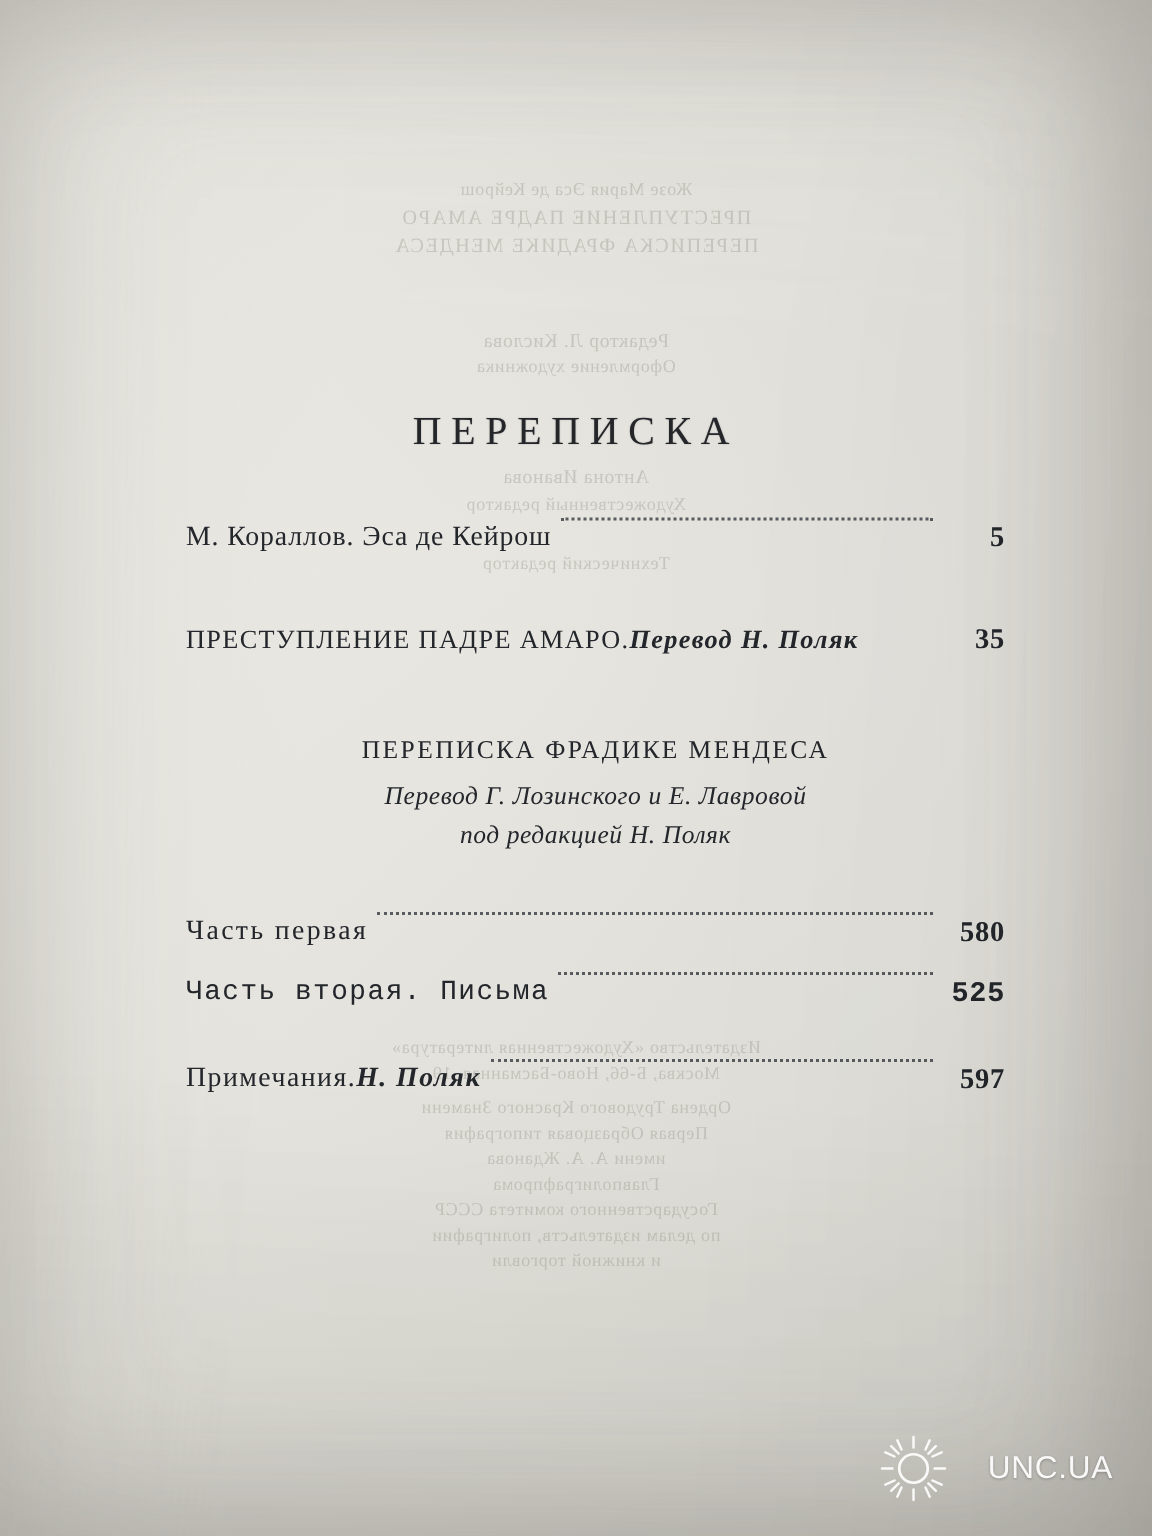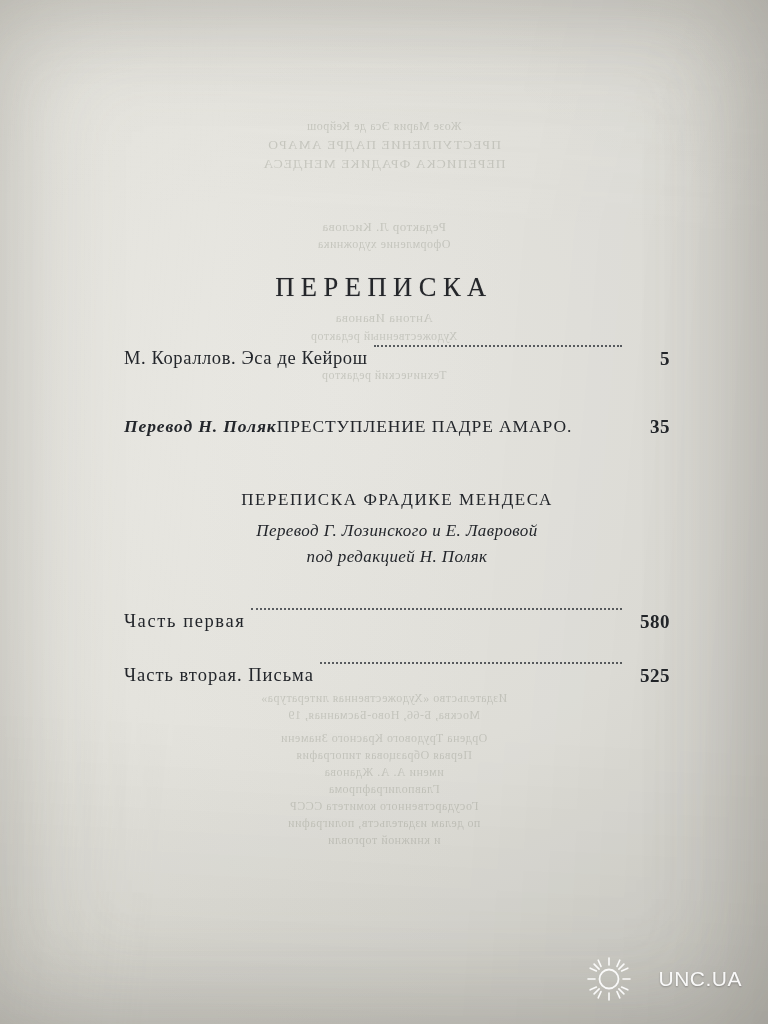--- a/index.html
+++ b/index.html
@@ -139,21 +139,21 @@
   }
   .section-head .sh-sub2 {
     font-style: italic;
     font-size: 17px;
     letter-spacing: 0.4px;
     margin-top: 6px;
     font-family: Liberation Serif, serif;
   }
 
   .row-3 { margin-top: 44px; letter-spacing: 1.6px; }
-  .row-4 { margin-top: 32px; letter-spacing: 1.0px; }
+  .row-4 { margin-top: 18px; letter-spacing: 1.0px; font-family: Liberation Mono, monospace; }
   .row-5 { margin-top: 36px; letter-spacing: 1.0px; }
   .row-5 .label-italic { font-style: italic; font-weight: 700; }
 
   
   .watermark {
     position: absolute;
     right: 26px;
     bottom: 22px;
     display: flex;
     align-items: center;
@@ -210,22 +210,22 @@
 
     <div class="entries">
 
       <div class="row row-1">
         <span class="label">М. Кораллов. Эса де Кейрош</span>
         <span class="leader"></span>
         <span class="pagenum">5</span>
       </div>
 
       <div class="row row-2">
+        <span class="label">ПРЕСТУПЛЕНИЕ ПАДРЕ АМАРО.</span>
         <span class="label label-italic"> Перевод Н. Поляк</span>
-        <span class="label">ПРЕСТУПЛЕНИЕ ПАДРЕ АМАРО.</span>
         <span class="leader" style="border-bottom:none;"></span>
         <span class="pagenum">35</span>
       </div>
 
       <div class="section-head">
         <div class="sh-main">ПЕРЕПИСКА ФРАДИКЕ МЕНДЕСА</div>
         <div class="sh-sub">Перевод Г. Лозинского и Е. Лавровой</div>
         <div class="sh-sub2">под редакцией Н. Поляк</div>
       </div>
 
@@ -234,20 +234,26 @@
         <span class="leader"></span>
         <span class="pagenum">580</span>
       </div>
 
       <div class="row row-4">
         <span class="label">Часть вторая. Письма</span>
         <span class="leader"></span>
         <span class="pagenum">525</span>
       </div>
 
+      <div class="row row-5">
+        <span class="label">Примечания.</span>
+        <span class="label label-italic"> Н. Поляк</span>
+        <span class="leader"></span>
+        <span class="pagenum">597</span>
+      </div>
 
     </div>
   </div>
 
   <div class="grain"></div>
   <div class="vignette"></div>
 
   <div class="watermark">
     <div class="wm-sun">
       <svg width="46" height="46" viewBox="0 0 46 46" aria-hidden="true">

